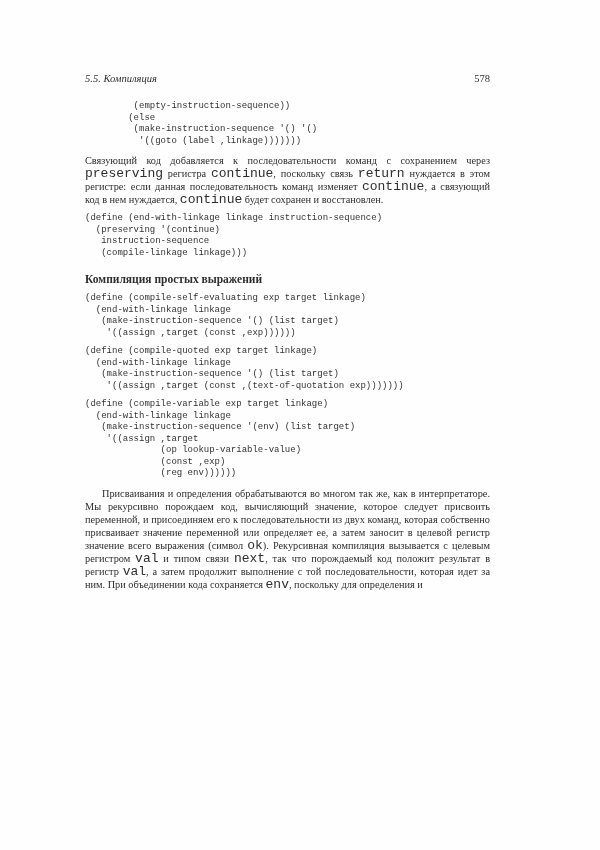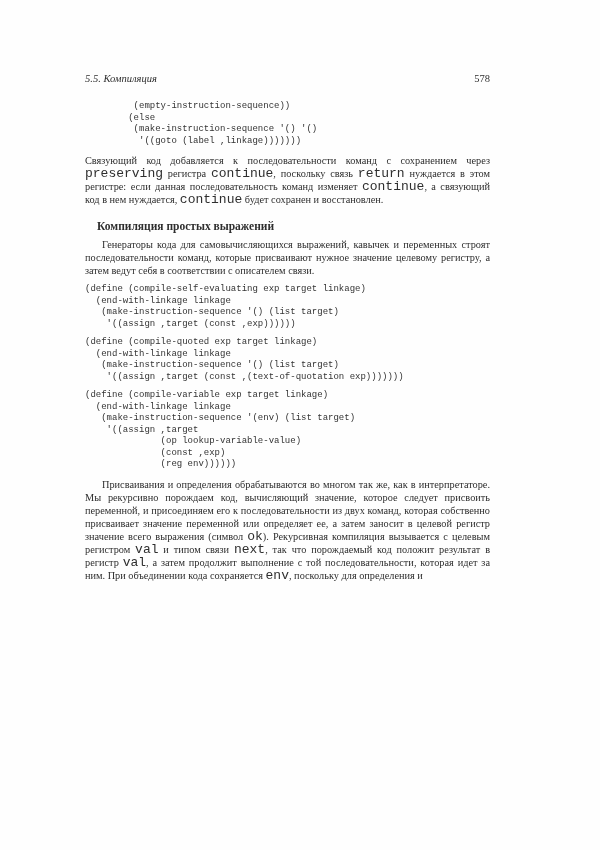--- a/index.html
+++ b/index.html
@@ -35,21 +35,21 @@
   p.indent { text-indent: 17px; }
   pre.code {
     margin: 7px 0;
     font-family: "Liberation Mono", "DejaVu Sans Mono", monospace;
     font-size: 9px;
     line-height: 11.5px;
     white-space: pre;
     color: #333333;
   }
   h3.subheading {
-    margin: 13px 0 5px 12px;
+    margin: 13px 0 5px 0;
     font-size: 11.5px;
     line-height: 14px;
     font-weight: bold;
   }
   .tt {
     font-family: "Liberation Mono", "DejaVu Sans Mono", monospace;
     font-size: 13px;
   }
 </style>
 </head>
@@ -62,24 +62,27 @@
     <span class="page-number">578</span>
   </div>
 
   <pre class="code">         (empty-instruction-sequence))
         (else
          (make-instruction-sequence '() '()
           '((goto (label ,linkage)))))))</pre>
 
   <p class="body"><span class="rm">Связующий код добавляется к последовательности команд с сохранением через </span><span class="tt">preserving</span><span class="rm"> регистра </span><span class="tt">continue</span><span class="rm">, поскольку связь </span><span class="tt">return</span><span class="rm"> нуждается в этом регистре: если данная последовательность команд изменяет </span><span class="tt">continue</span><span class="rm">, а связующий код в нем нуждается, </span><span class="tt">continue</span><span class="rm"> будет сохранен и восстановлен.</span></p>
 
+  <pre class="code">(define (end-with-linkage linkage instruction-sequence)
+  (preserving '(continue)
+   instruction-sequence
+   (compile-linkage linkage)))</pre>
 
   <h3 class="subheading">Компиляция простых выражений</h3>
 
-  <p class="body indent"><span class="rm">Генераторы кода для самовычисляющихся выражений, кавычек и переменных строят последовательности команд, которые присваивают нужное значение целевому регистру, а затем ведут себя в соответствии с описателем связи.</span></p>
 
   <pre class="code">(define (compile-self-evaluating exp target linkage)
   (end-with-linkage linkage
    (make-instruction-sequence '() (list target)
     '((assign ,target (const ,exp))))))</pre>
 
   <pre class="code">(define (compile-quoted exp target linkage)
   (end-with-linkage linkage
    (make-instruction-sequence '() (list target)
     '((assign ,target (const ,(text-of-quotation exp)))))))</pre>

